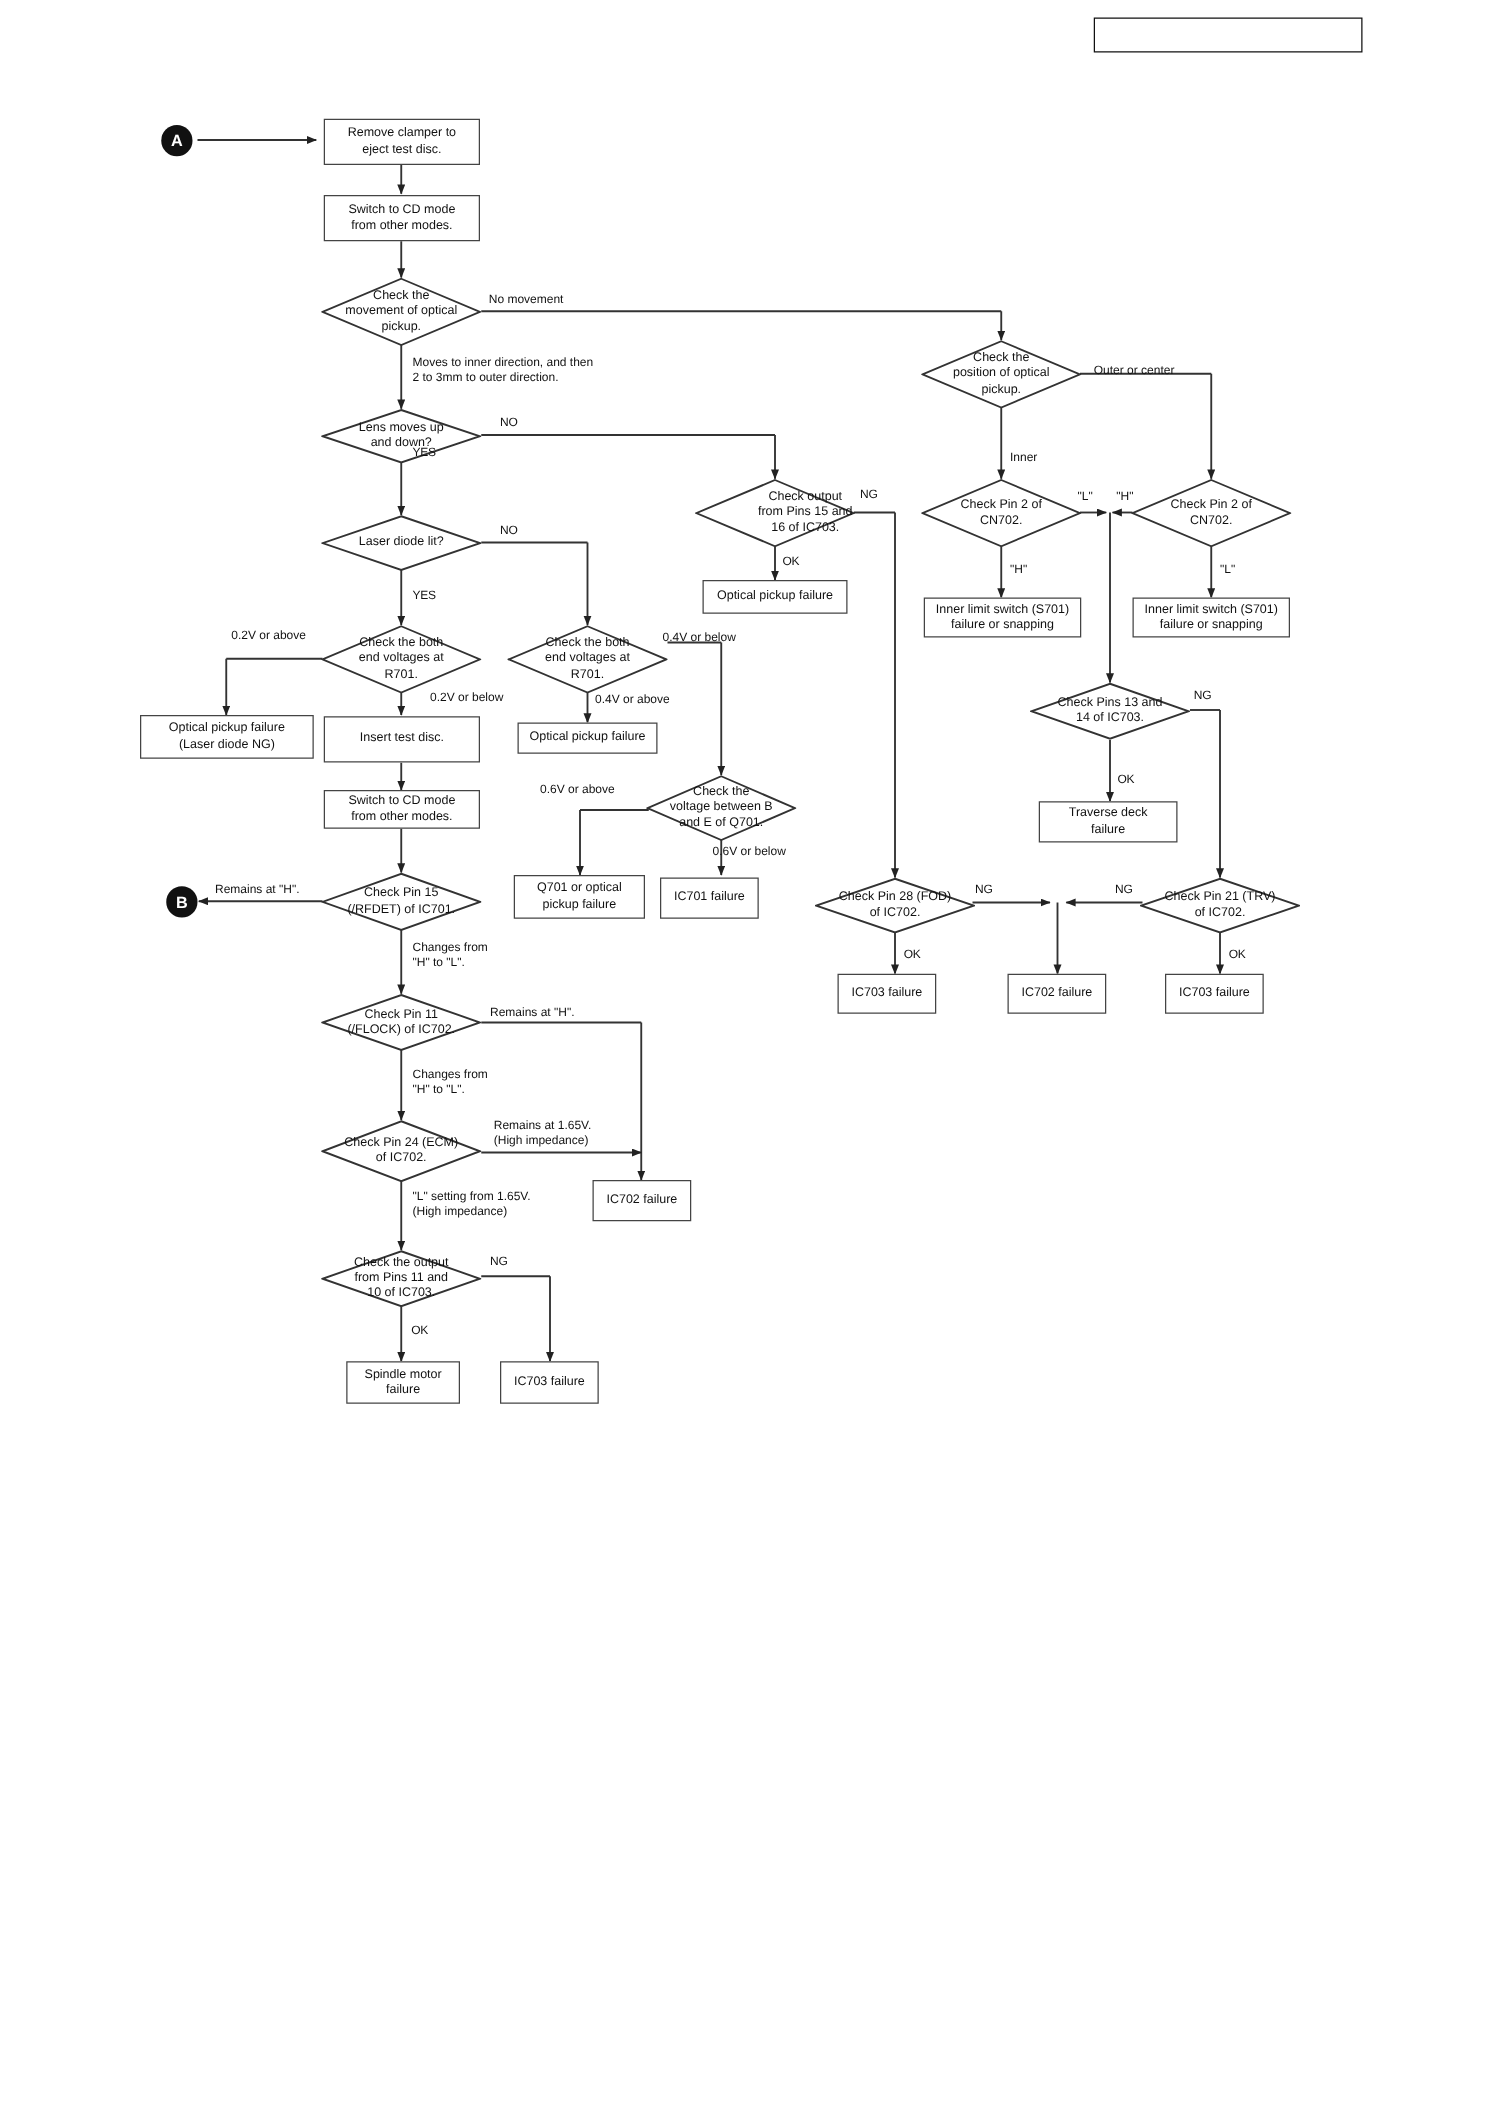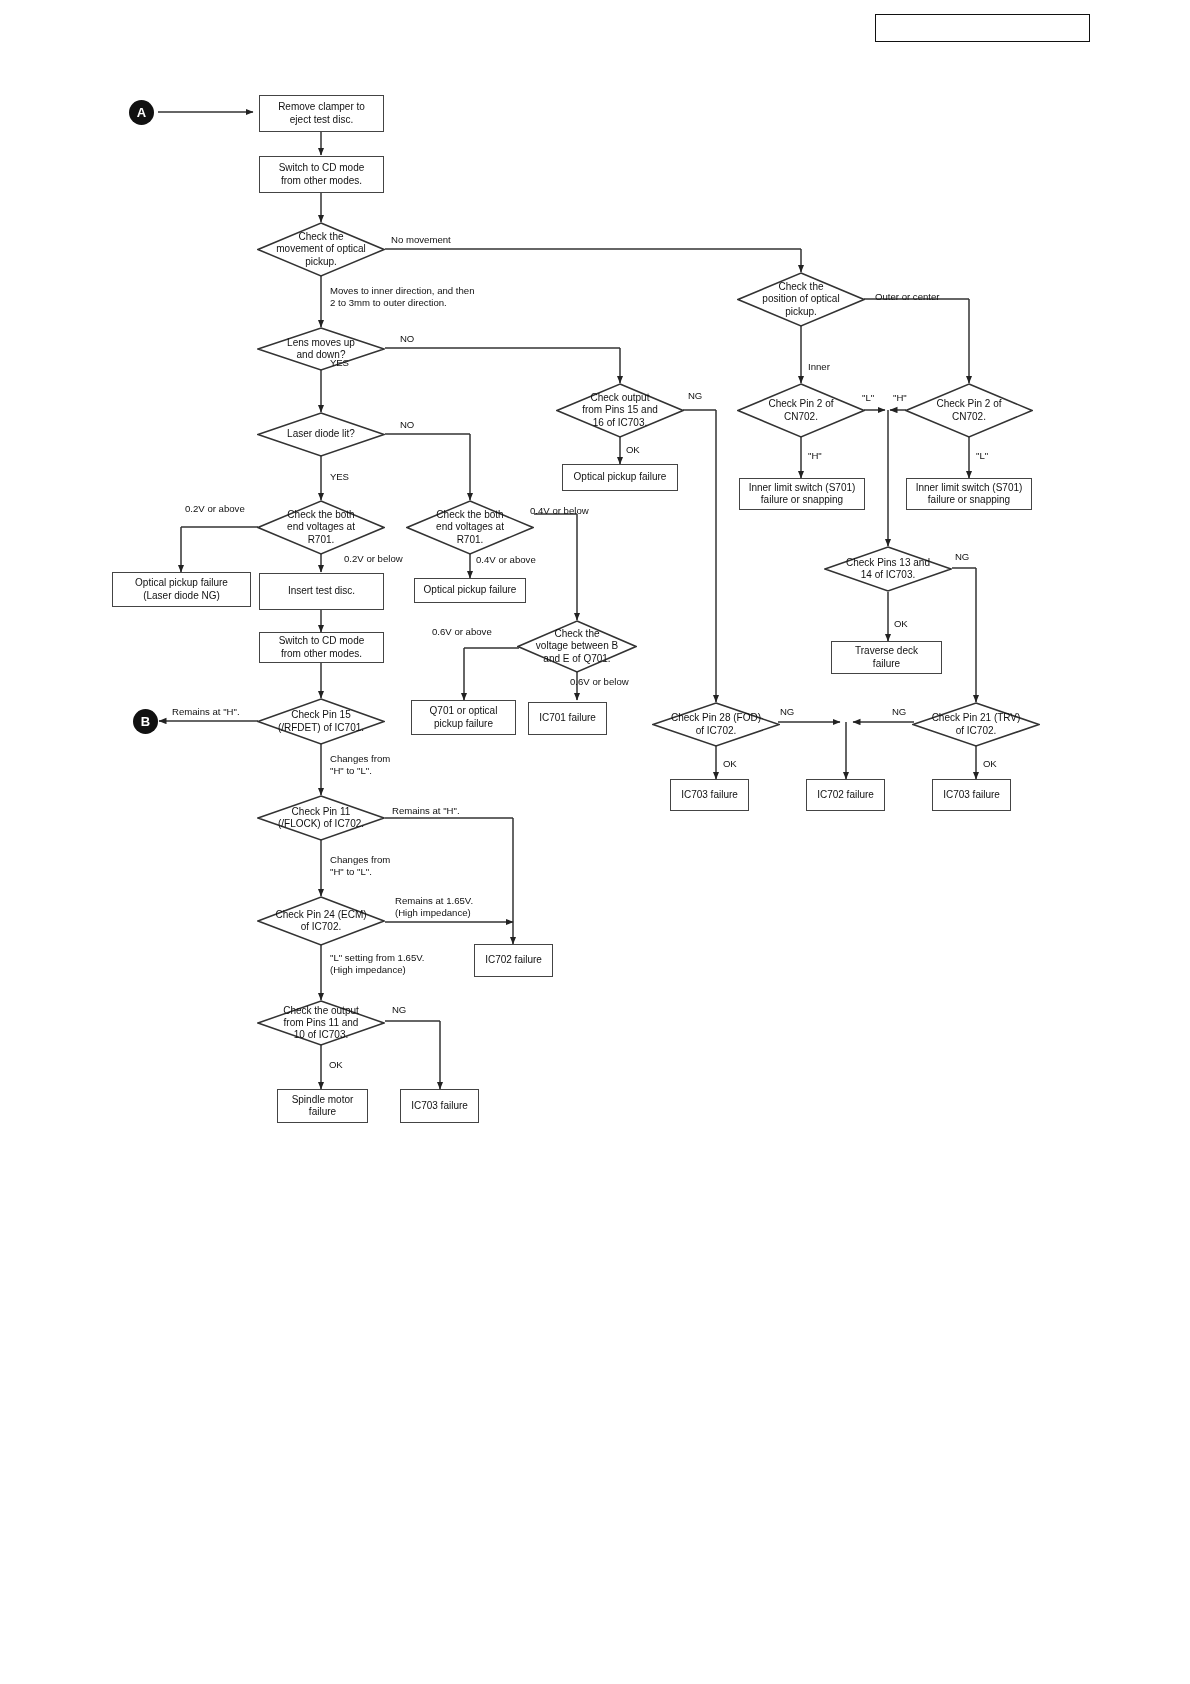--- a/index.html
+++ b/index.html
@@ -340,21 +340,21 @@
 
   <div class="node dec" style="left:406px; top:500px; width:128px; height:55px;">
     <svg class="decsvg" width="128" height="55" viewBox="0 0 128 55" xmlns="http://www.w3.org/2000/svg">
       <polygon points="64,1 127,27.5 64,54 1,27.5" fill="#fff" stroke="#333" stroke-width="1.5"></polygon>
     </svg>
     <span class="dectext">Check the both
 end voltages at
 R701.</span>
   </div>
 
-  <div class="node dec" style="left:556px; top:383px; width:128px; height:55px;">
+  <div class="node dec" style="left:556px; top:383px; width:128px; height:55px;justify-content:flex-end;">
     <svg class="decsvg" width="128" height="55" viewBox="0 0 128 55" xmlns="http://www.w3.org/2000/svg">
       <polygon points="64,1 127,27.5 64,54 1,27.5" fill="#fff" stroke="#333" stroke-width="1.5"></polygon>
     </svg>
     <span class="dectext">Check output
 from Pins 15 and
 16 of IC703.</span>
   </div>
 
   <div class="node dec" style="left:517px; top:620px; width:120px; height:53px;">
     <svg class="decsvg" width="120" height="53" viewBox="0 0 120 53" xmlns="http://www.w3.org/2000/svg">

